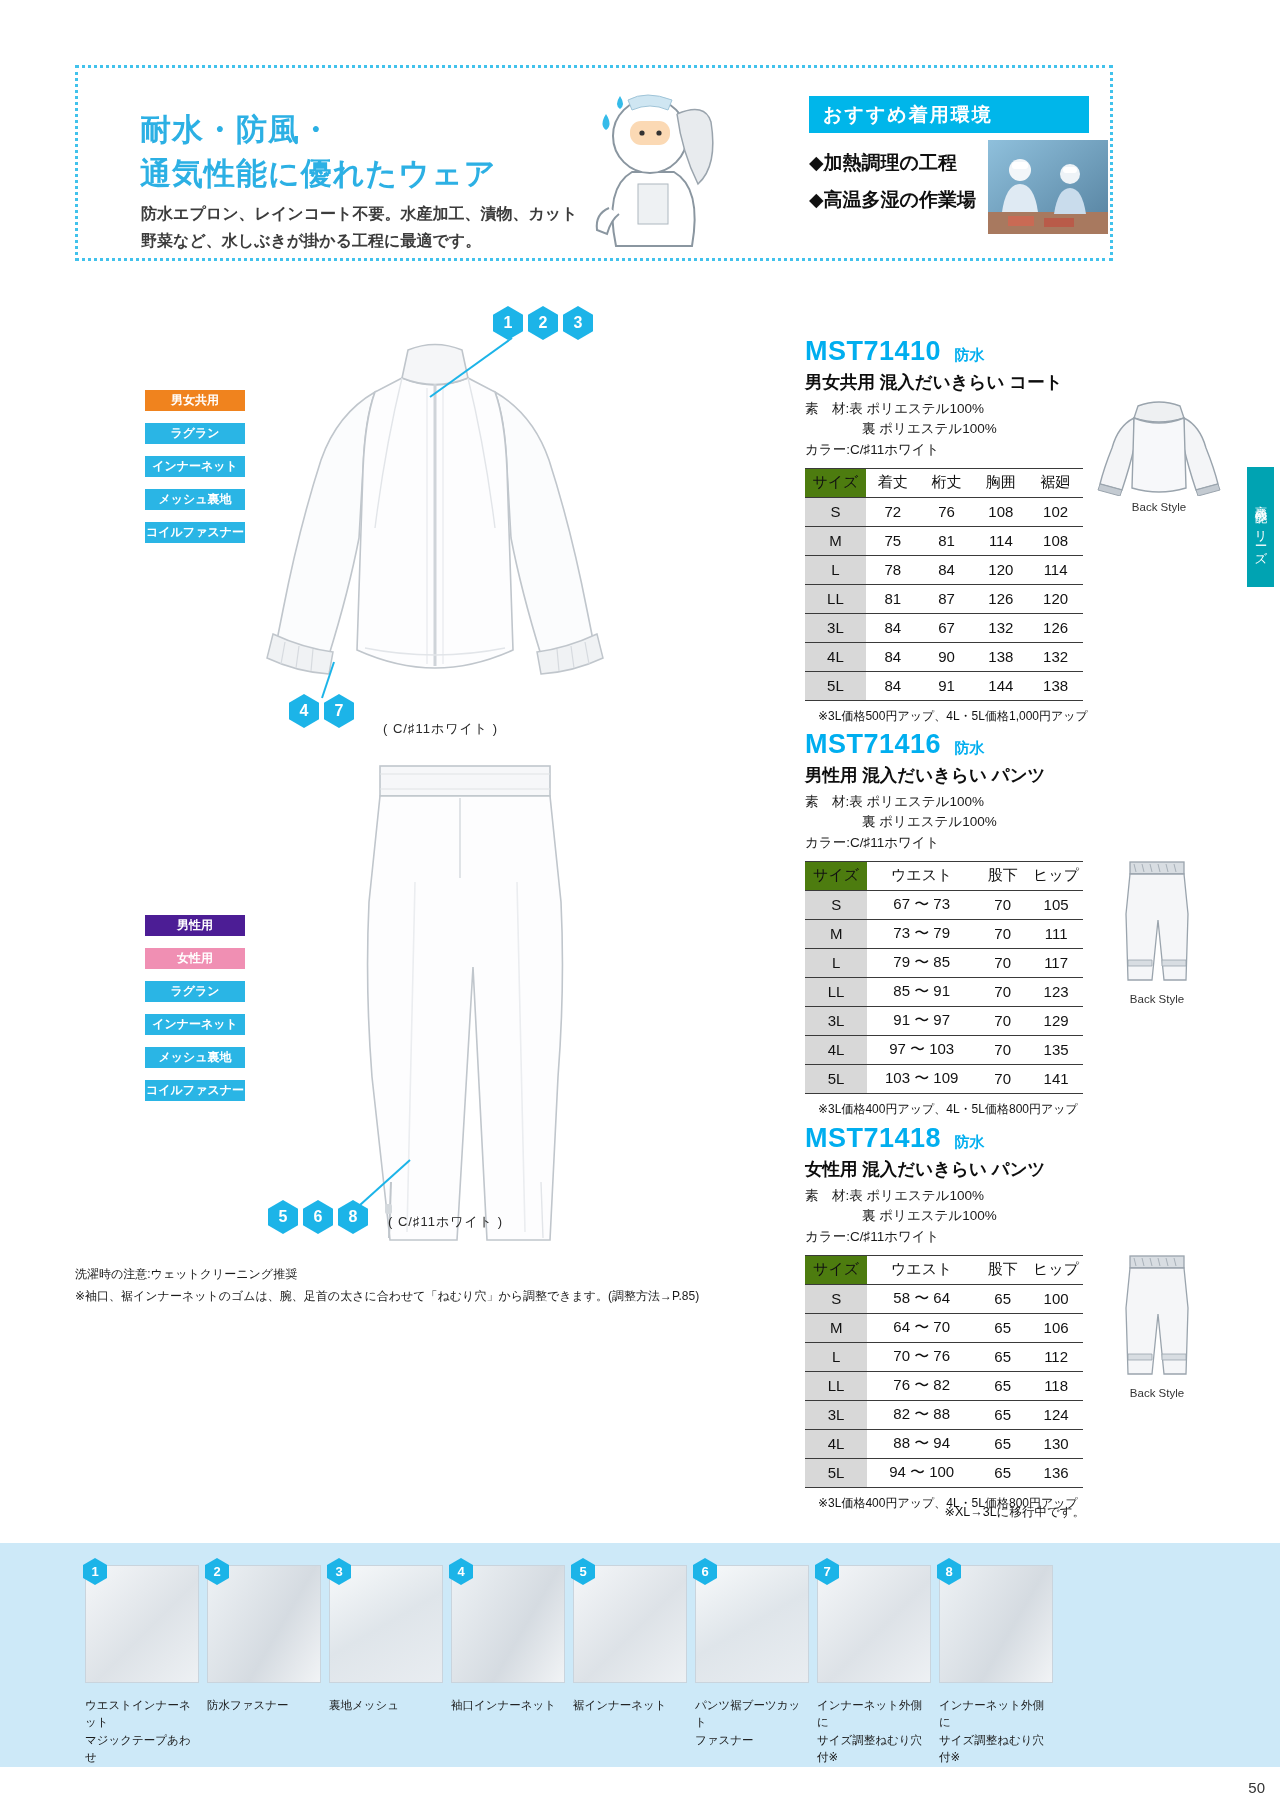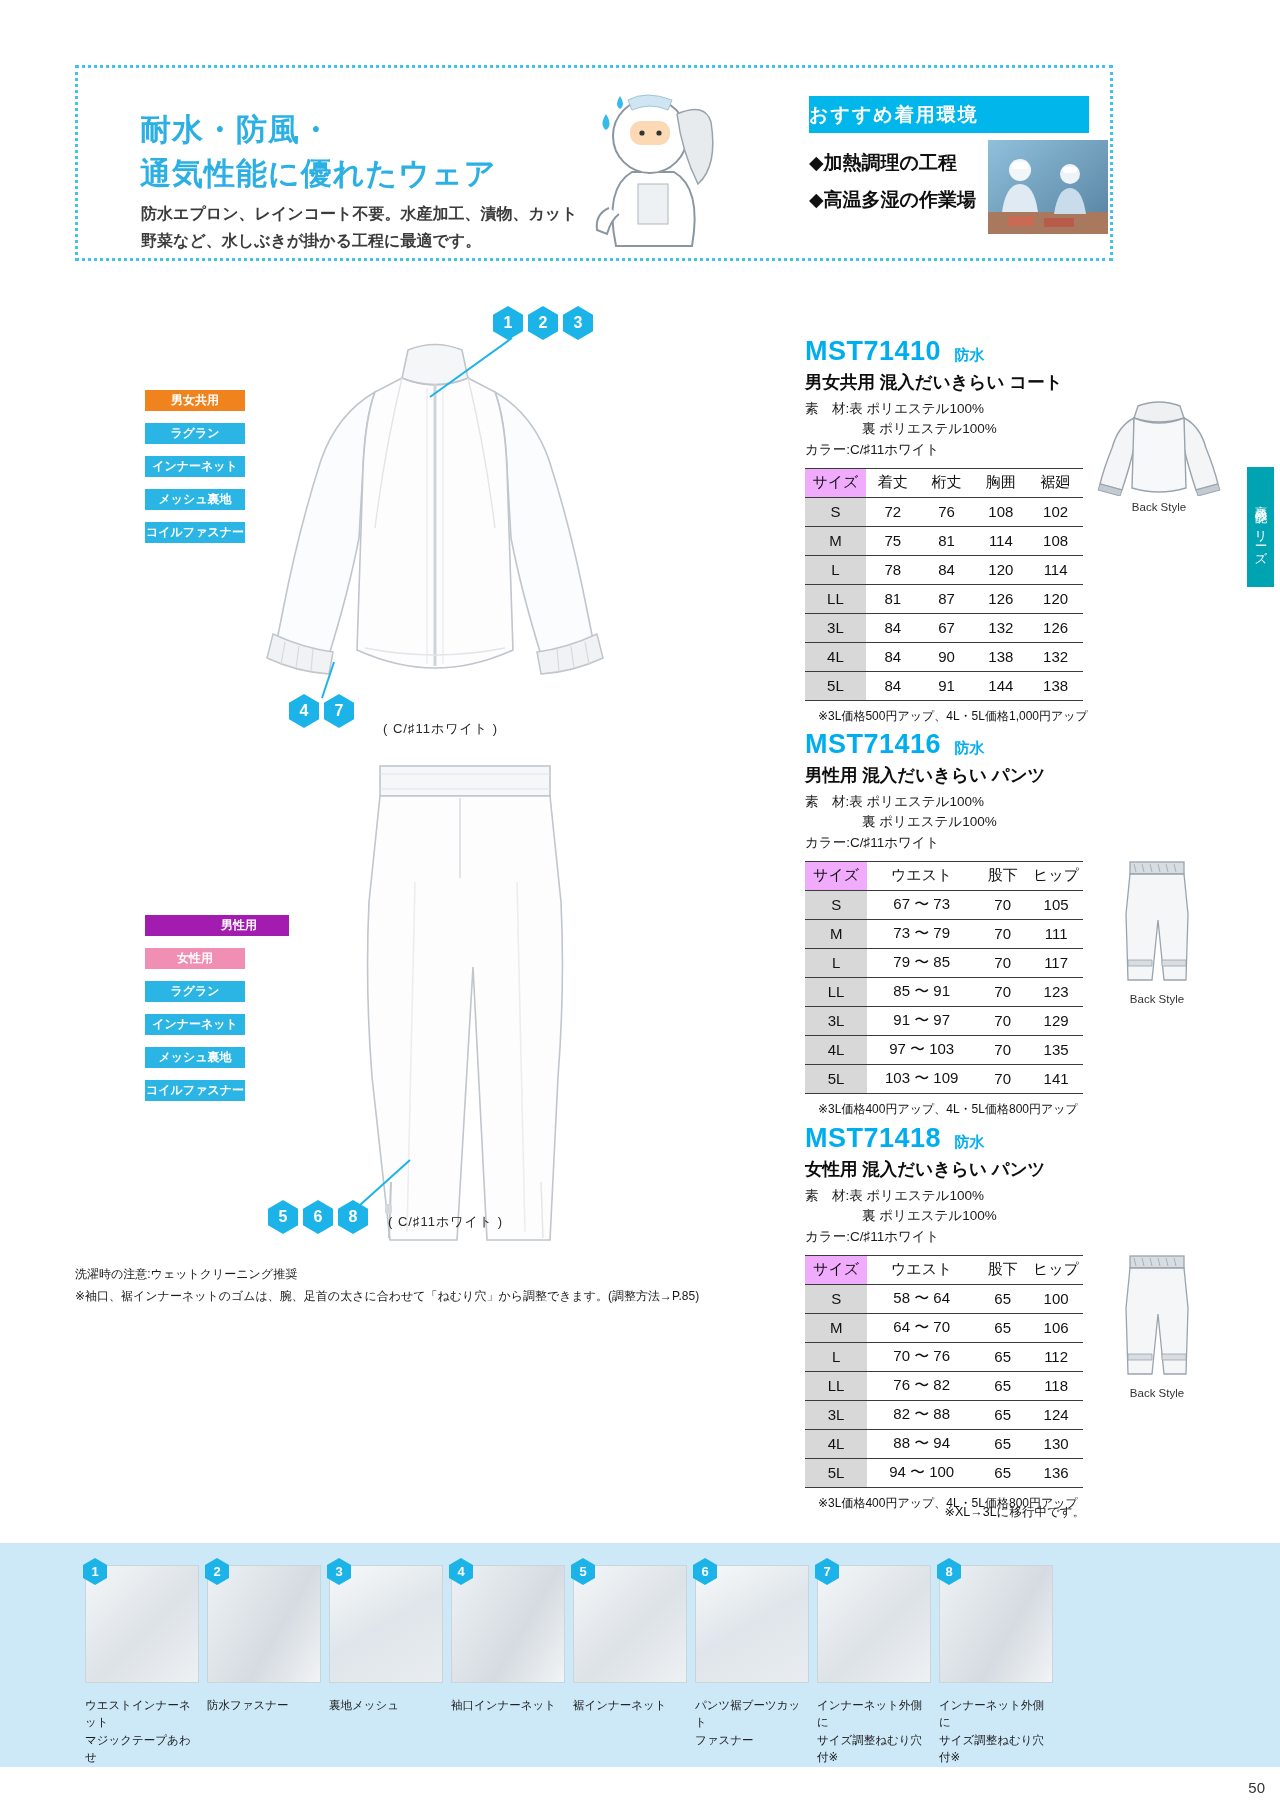--- a/index.html
+++ b/index.html
@@ -6,21 +6,21 @@
   #page{position:relative;width:1280px;height:1811px;background:#fff;overflow:hidden;
         font-family:"Liberation Sans","DejaVu Sans",sans-serif;color:#111;border-radius:31px;}
   .abs{position:absolute;}
 
   
   .hero{left:75px;top:65px;width:1038px;height:196px;border:3px dotted #41c2ec;box-sizing:border-box;}
   .hero-title{left:62px;top:40px;font-size:31px;font-weight:bold;color:#2cb0e4;line-height:1.42;letter-spacing:1px;}
   .hero-desc{left:63px;top:132px;font-size:16px;font-weight:bold;color:#3c3c3c;line-height:1.7;}
   .mascot{left:468px;top:20px;}
   .rec-bar{left:731px;top:28px;width:280px;height:37px;background:#00b6ea;color:#fff;font-size:19px;
-           font-weight:bold;line-height:37px;box-sizing:border-box;letter-spacing:2px;}
+           font-weight:bold;line-height:37px;padding-left:14px;box-sizing:border-box;letter-spacing:2px;}
   .rec-items{left:731px;top:76px;font-size:19px;font-weight:bold;color:#101010;line-height:1.95;}
   .factory{left:910px;top:72px;width:120px;height:94px;overflow:hidden;}
 
   
   .tagcol{display:flex;flex-direction:column;gap:12px;}
   .tag{width:100px;height:21px;line-height:21px;color:#fff;font-size:12px;font-weight:bold;text-align:center;}
 
   
   .hexrow{display:flex;gap:5px;z-index:3;}
   .hex{width:30px;height:34px;background:#1cb4e8;color:#fff;font-weight:bold;font-size:16px;
@@ -32,21 +32,21 @@
   .pblock{left:805px;width:282px;}
   .code-line{white-space:nowrap;}
   .code{font-size:27px;font-weight:bold;color:#00aeef;letter-spacing:0.5px;}
   .badge{font-size:15px;font-weight:bold;color:#00aeef;margin-left:9px;}
   .pname{font-size:17.5px;font-weight:bold;color:#0d0d0d;margin:3px 0 5px;}
   .mat{font-size:13.5px;color:#1a1a1a;line-height:1.5;}
   .mat-indent{margin-left:57px;}
   .spec{border-collapse:collapse;width:278px;font-size:15px;margin-top:8px;color:#111;}
   .spec th,.spec td{border-top:1px solid #3a3a3a;height:28px;text-align:center;font-weight:normal;padding:0 2px;}
   .spec tr:last-child td{border-bottom:1px solid #3a3a3a;}
-  .spec th:first-child{background:#f0abfc;width:62px;}
+  .spec th:first-child{background:#4d7c0f;width:62px;}
   .spec td:first-child{background:#d8d8d8;}
   .spec.coat th:nth-child(n+2){width:54px;}
   .spec.pants th:nth-child(2){width:112px;}
   .spec.pants th:nth-child(3),.spec.pants th:nth-child(4){width:52px;}
   .pnote{font-size:12px;color:#111;margin-top:7px;white-space:nowrap;margin-left:13px;}
   .backfig{text-align:center;}
   .backcap{font-size:11.5px;color:#333;margin-top:5px;}
 
   
   .colnote{font-size:13px;color:#2a2a2a;letter-spacing:1px;}
@@ -171,21 +171,21 @@
       <div class="hex">3</div>
     </div>
   <div class="abs hexrow" style="left:289px;top:694px;">
       <div class="hex">4</div>
       <div class="hex">7</div>
     </div>
 
   <div class="abs colnote" style="left:383px;top:720px;">( C/♯11ホワイト )</div>
 
   <div class="abs tagcol" style="left:145px;top:915px;">
-      <div class="tag" style="background: #a21caf; padding-left: 44px;">男性用</div>
+      <div class="tag" style="background: #4c1d95;">男性用</div>
       <div class="tag" style="background: rgb(240, 143, 179);">女性用</div>
       <div class="tag" style="background: rgb(42, 181, 229);">ラグラン</div>
       <div class="tag" style="background: rgb(42, 181, 229);">インナーネット</div>
       <div class="tag" style="background: rgb(42, 181, 229);">メッシュ裏地</div>
       <div class="tag" style="background: rgb(42, 181, 229);">コイルファスナー</div>
     </div>
 
   <div class="abs" style="left:295px;top:752px;">
     <svg width="340" height="505" viewBox="0 0 340 505">
       <rect x="85" y="14" width="170" height="30" fill="#f6f7f9" stroke="#c0c6cc" stroke-width="1.6"></rect>

